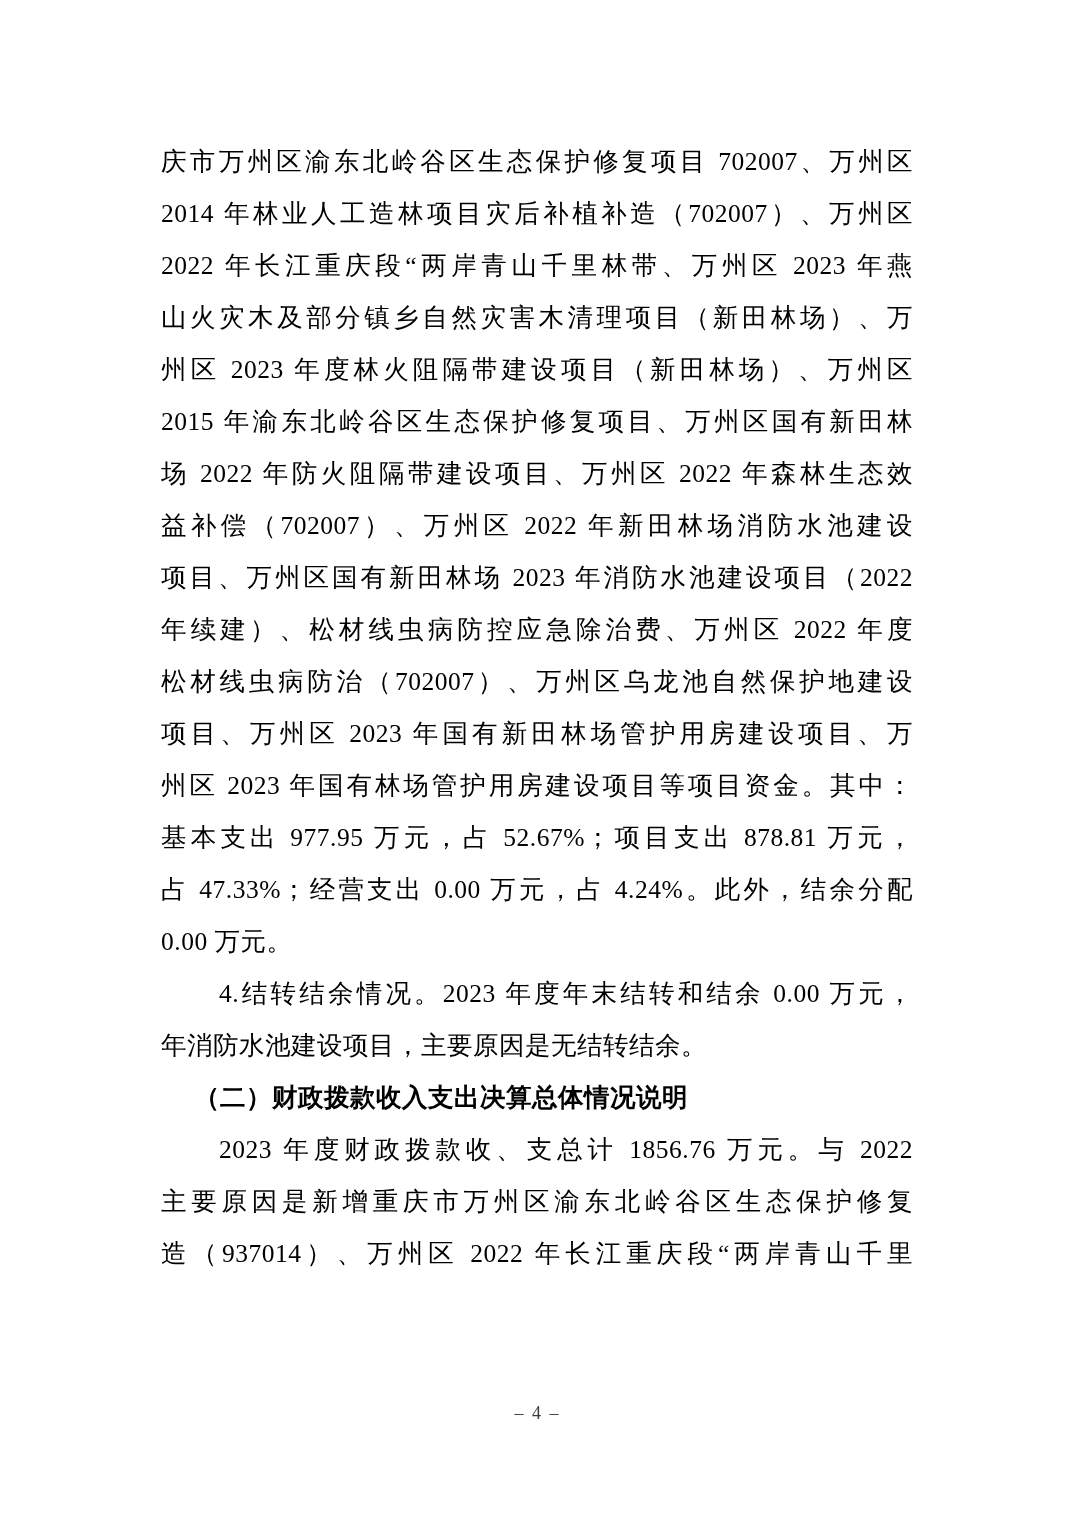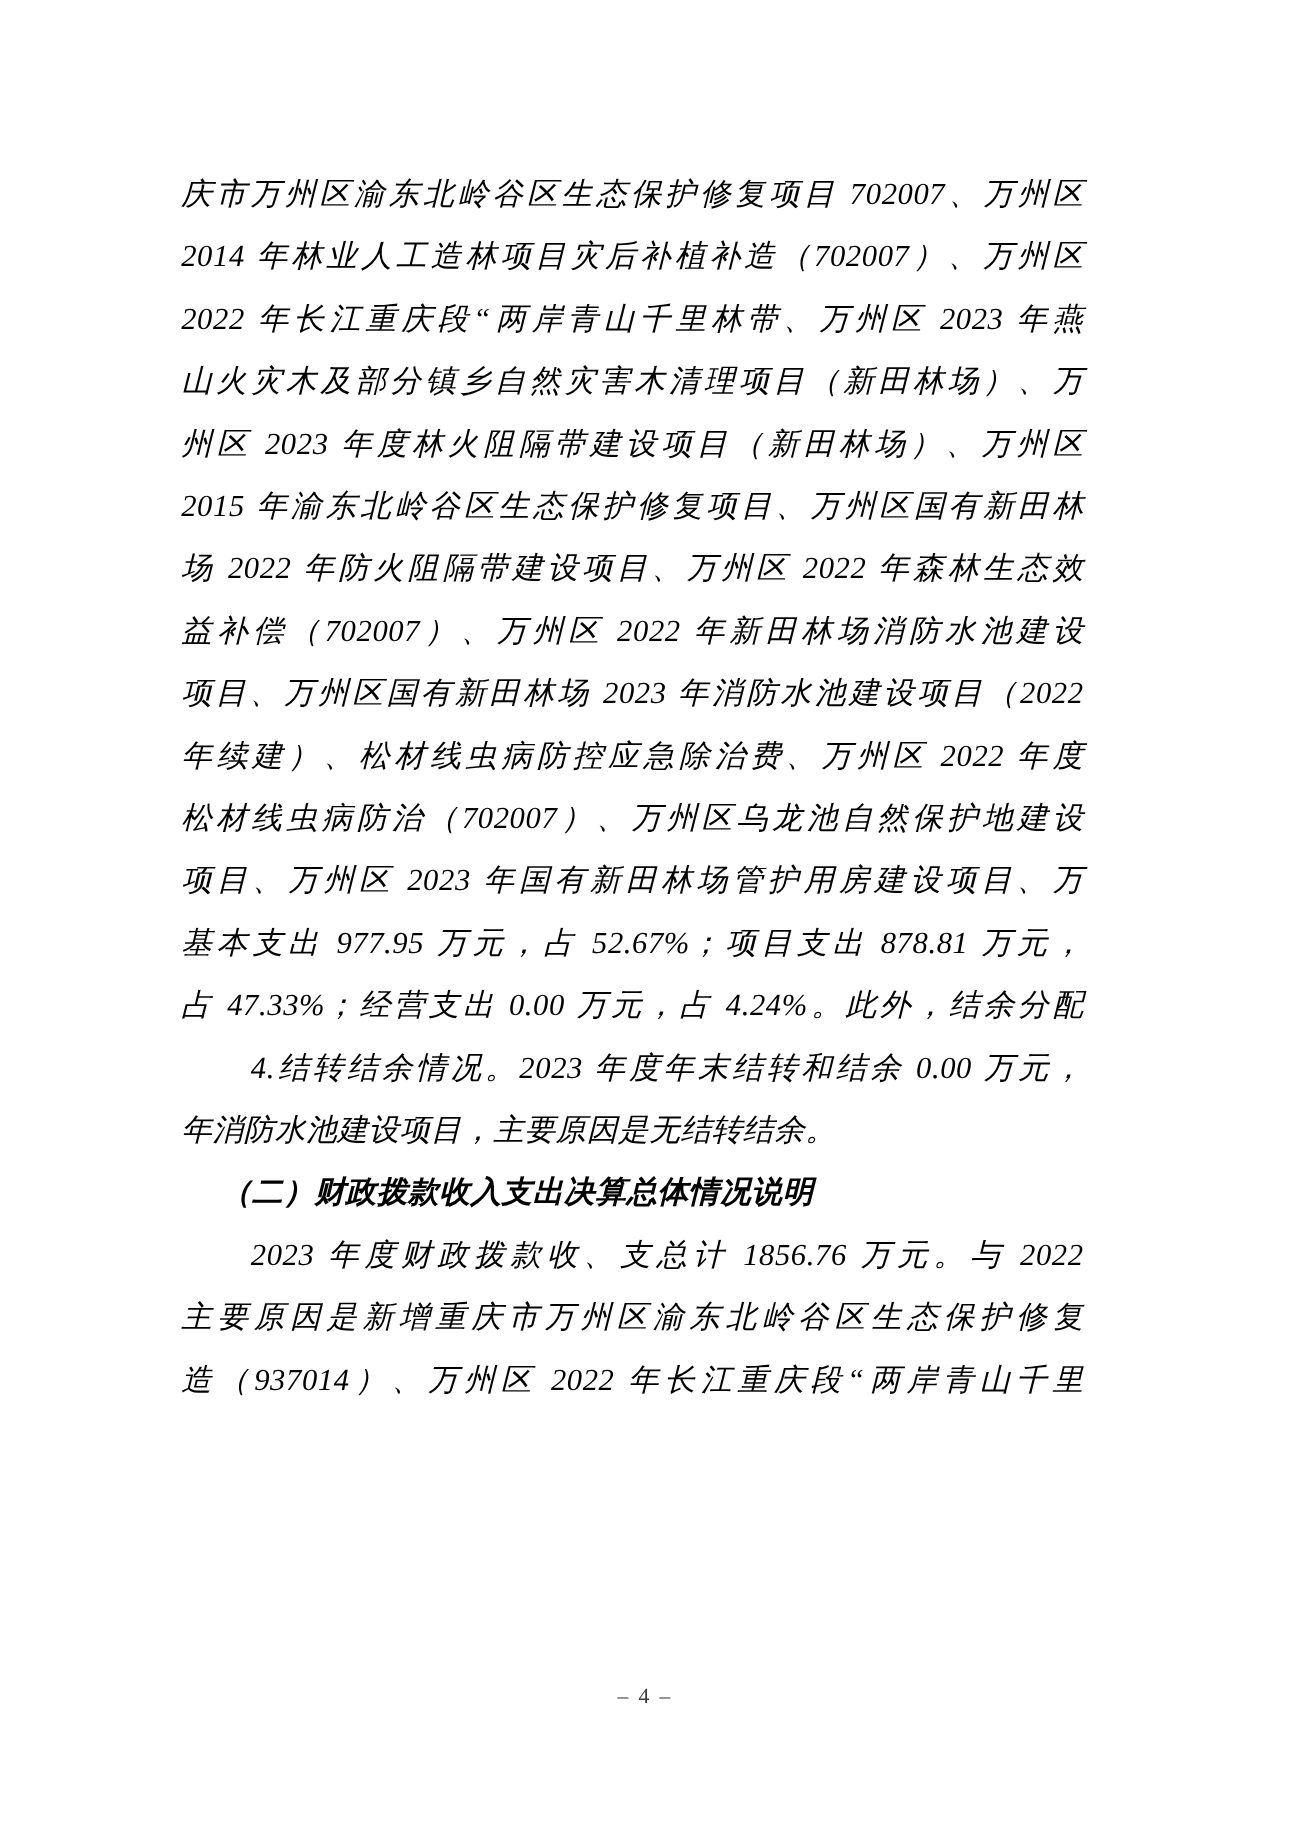--- a/index.html
+++ b/index.html
@@ -15,24 +15,23 @@
     color: #000000;
     overflow: hidden;
   }
   .page {
     position: absolute;
     inset: 0;
     background: #ffffff;
   }
   .content {
     position: absolute;
-    left: 151px;
+    left: 161px;
     top: 136px;
     width: 752px;
-    font-style: italic;
   }
   .ln {
     font-size: 25.5px;
     line-height: 52px;
     height: 52px;
     white-space: pre-wrap;
     text-align: left;
     letter-spacing: 0.5px;
   }
   .j {
@@ -68,22 +67,24 @@
     <div class="ln j">2022 年长江重庆段“两岸青山千里林带、万州区 2023 年燕</div>
     <div class="ln j">山火灾木及部分镇乡自然灾害木清理项目（新田林场）、万</div>
     <div class="ln j">州区 2023 年度林火阻隔带建设项目（新田林场）、万州区</div>
     <div class="ln j">2015 年渝东北岭谷区生态保护修复项目、万州区国有新田林</div>
     <div class="ln j">场 2022 年防火阻隔带建设项目、万州区 2022 年森林生态效</div>
     <div class="ln j">益补偿（702007）、万州区 2022 年新田林场消防水池建设</div>
     <div class="ln j">项目、万州区国有新田林场 2023 年消防水池建设项目（2022</div>
     <div class="ln j">年续建）、松材线虫病防控应急除治费、万州区 2022 年度</div>
     <div class="ln j">松材线虫病防治（702007）、万州区乌龙池自然保护地建设</div>
     <div class="ln j">项目、万州区 2023 年国有新田林场管护用房建设项目、万</div>
+    <div class="ln j">州区 2023 年国有林场管护用房建设项目等项目资金。其中：</div>
     <div class="ln j">基本支出 977.95 万元，占 52.67%；项目支出 878.81 万元，</div>
     <div class="ln j">占 47.33%；经营支出 0.00 万元，占 4.24%。此外，结余分配</div>
+    <div class="ln">0.00 万元。</div>
     <div class="ln j ind">4.结转结余情况。2023 年度年末结转和结余 0.00 万元，</div>
     <div class="ln">年消防水池建设项目，主要原因是无结转结余。</div>
     <div class="ln head">（二）财政拨款收入支出决算总体情况说明</div>
     <div class="ln j ind">2023 年度财政拨款收、支总计 1856.76 万元。与 2022</div>
     <div class="ln j">主要原因是新增重庆市万州区渝东北岭谷区生态保护修复</div>
     <div class="ln j">造（937014）、万州区 2022 年长江重庆段“两岸青山千里</div>
   </div>
   <div class="footer">– 4 –</div>
 </div>
 

